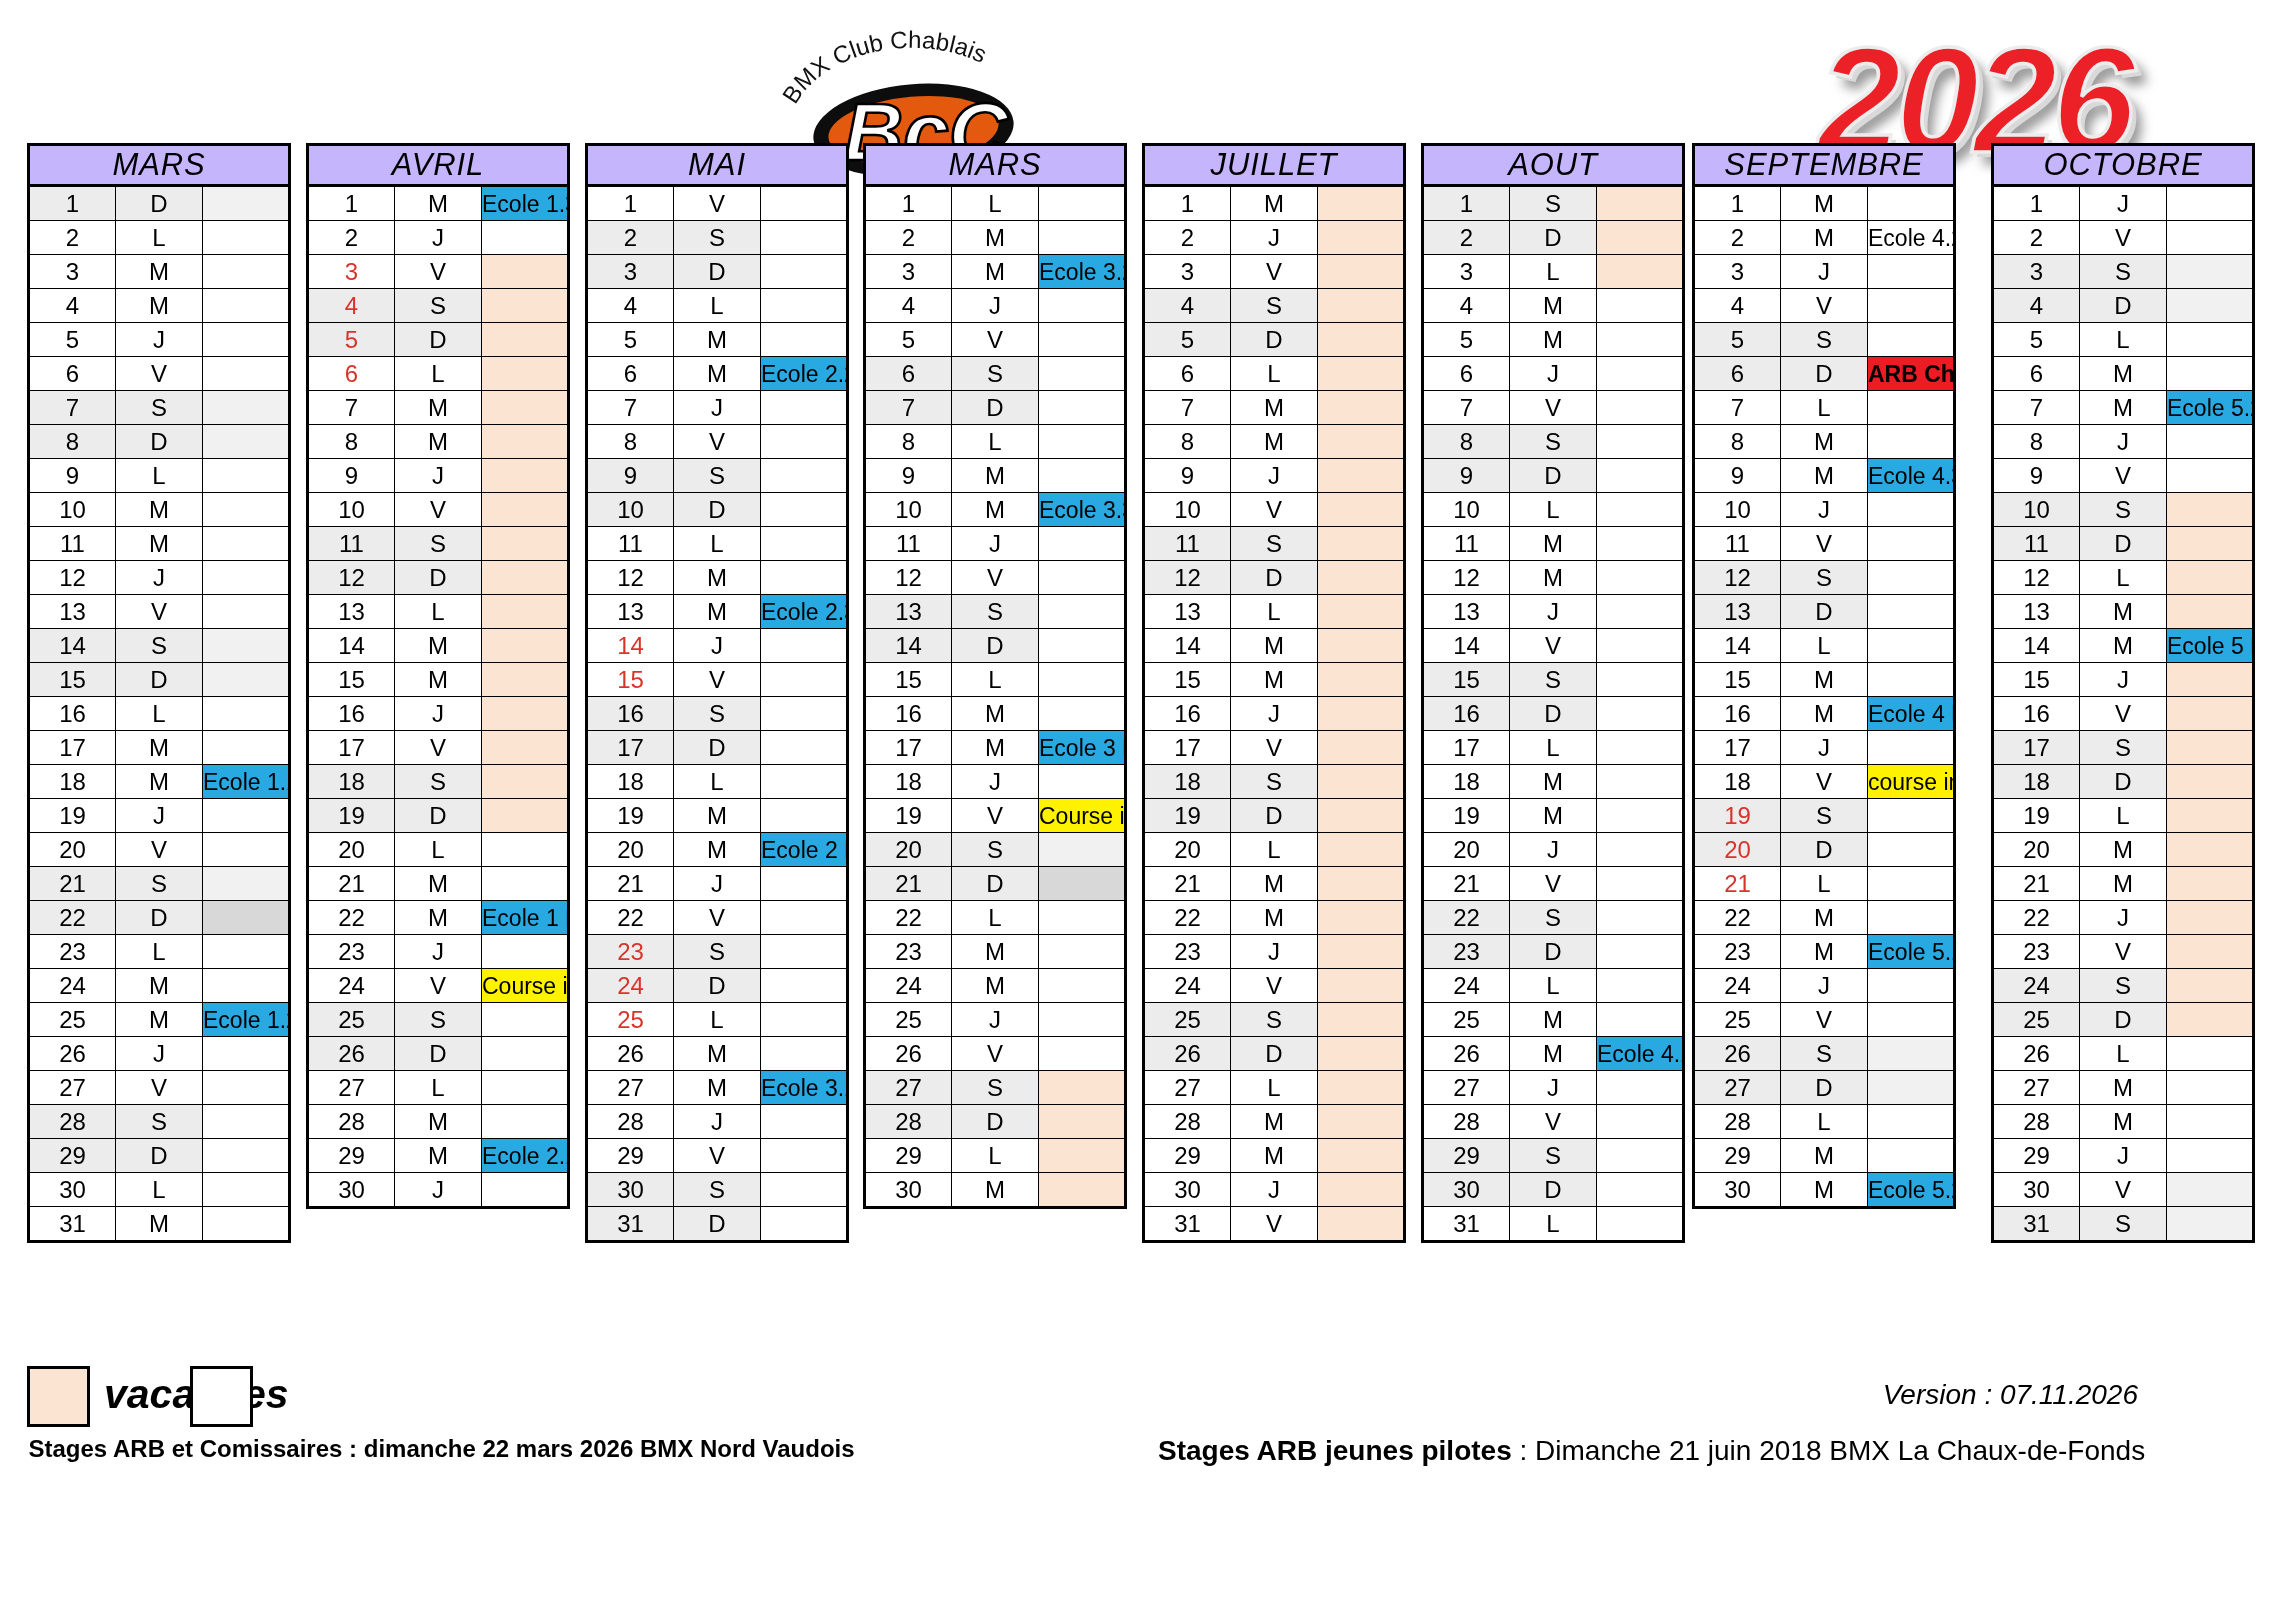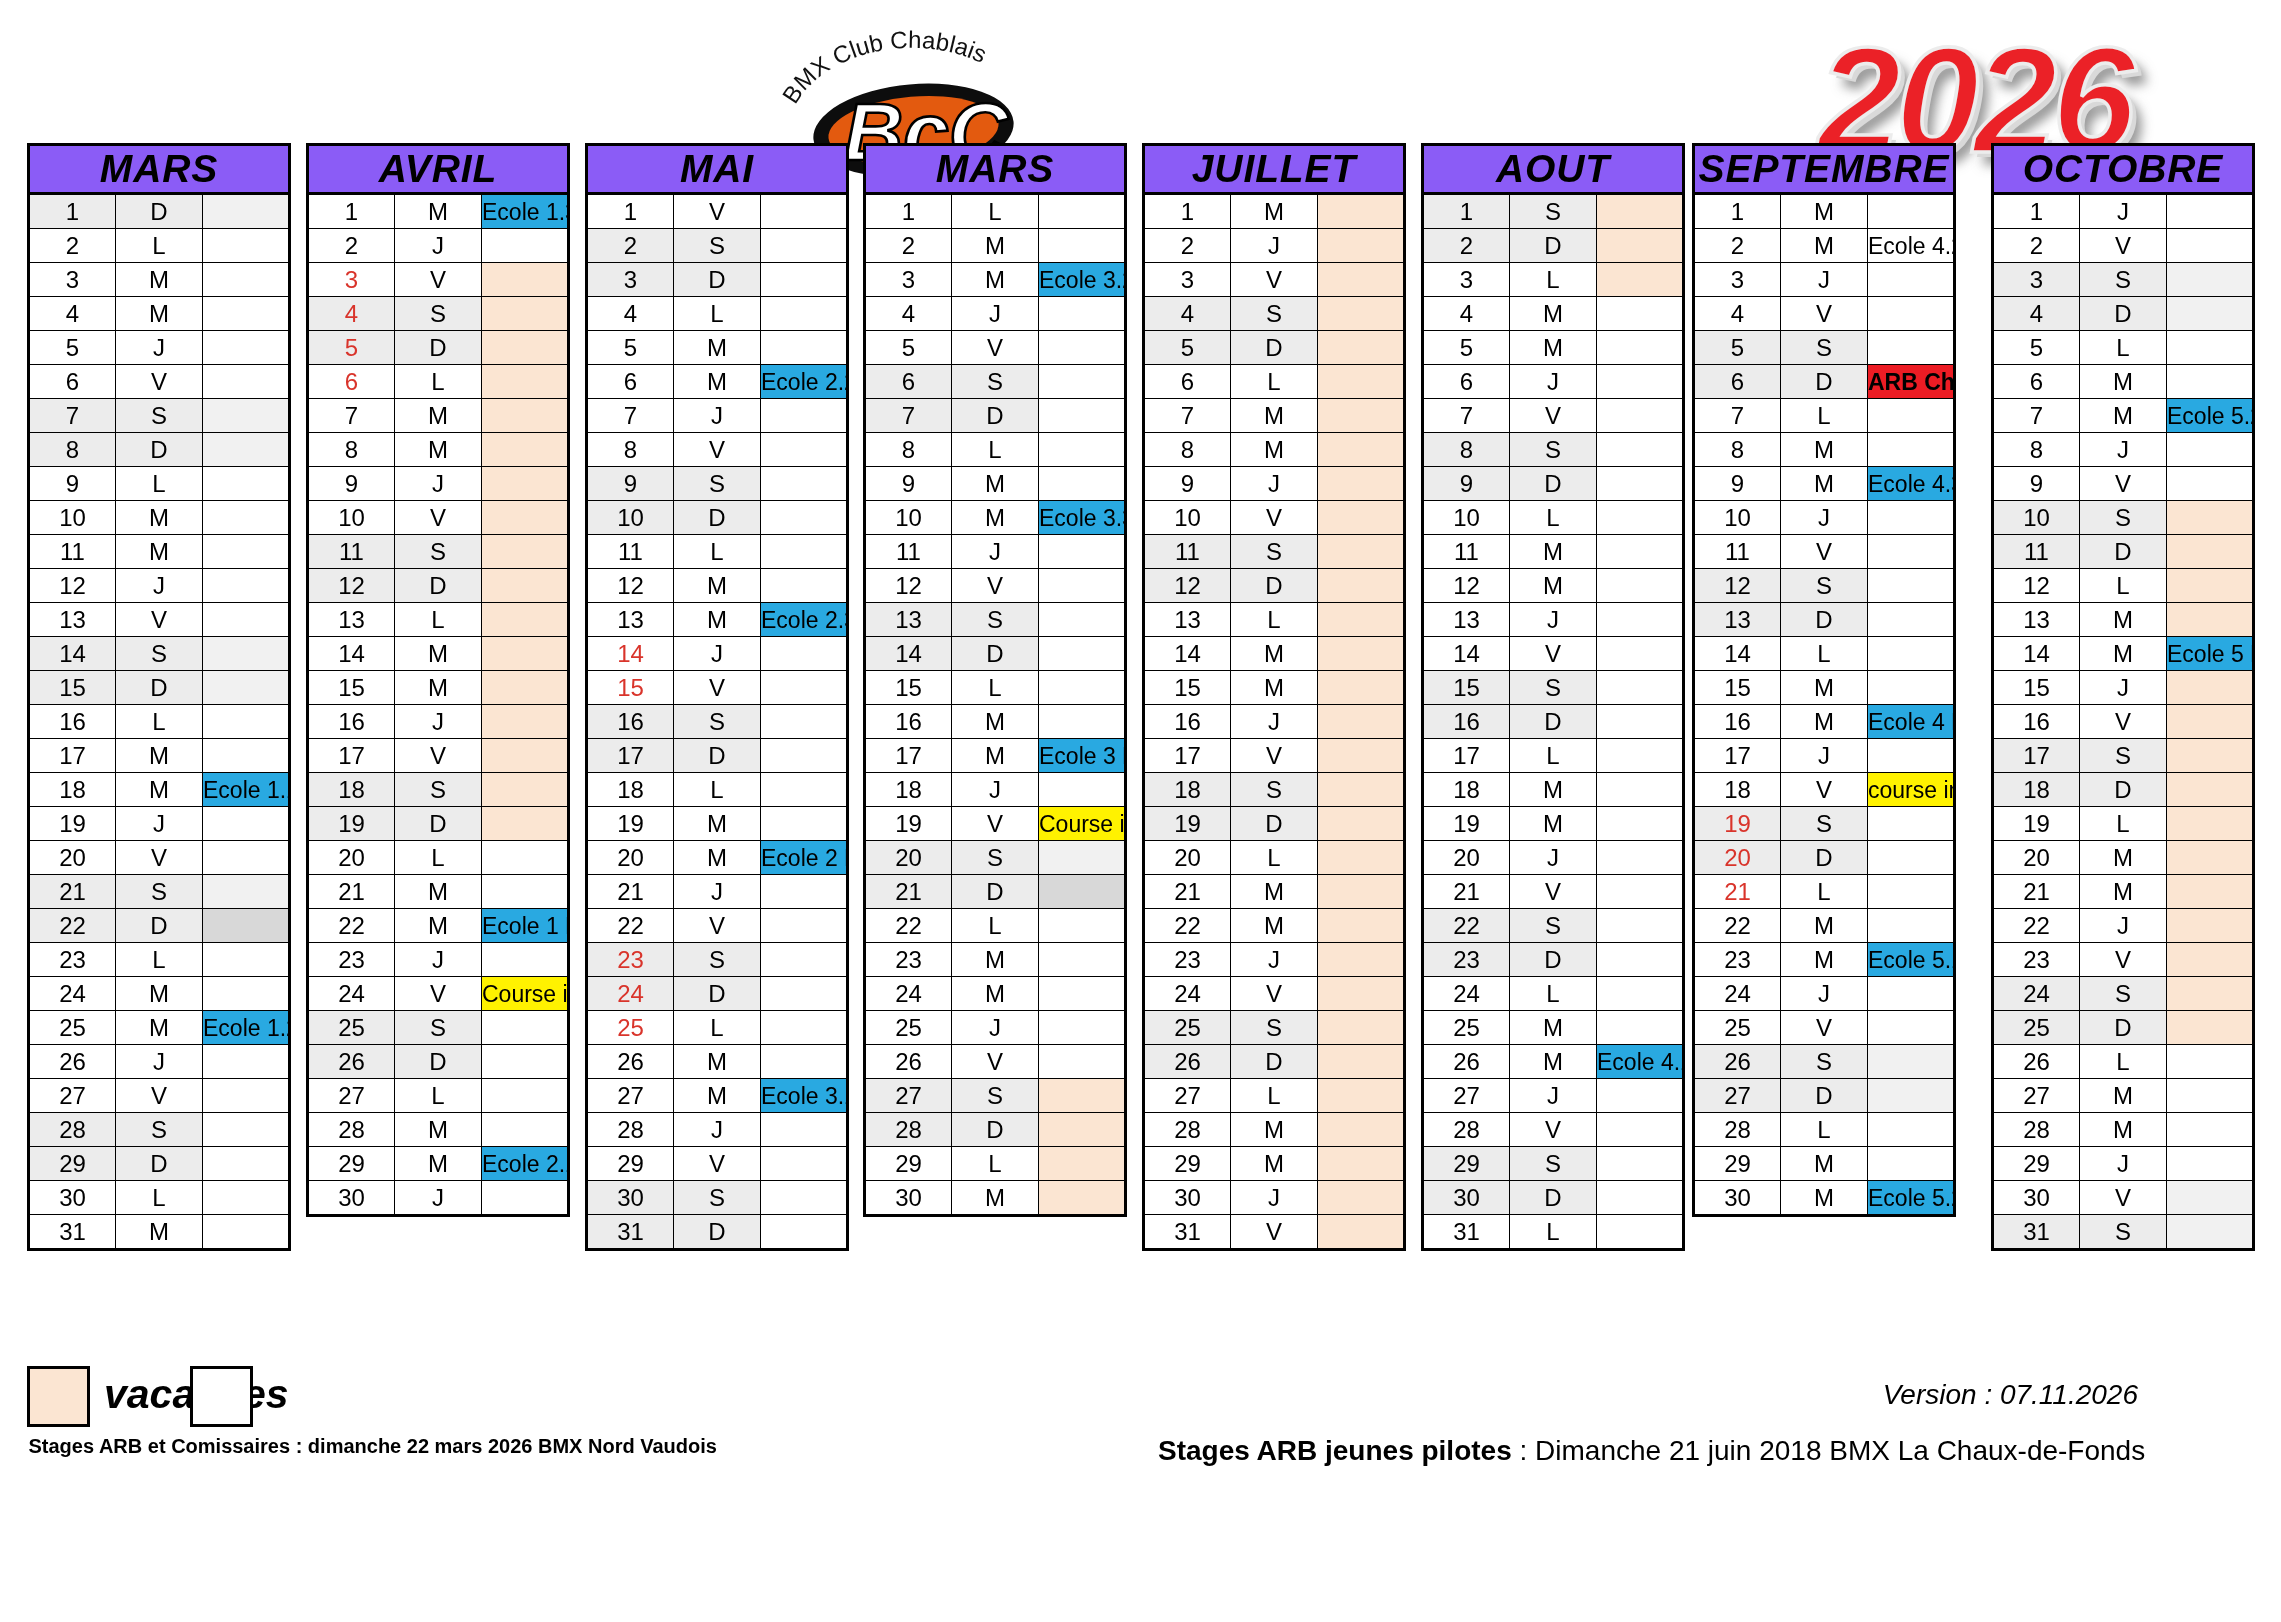--- a/index.html
+++ b/index.html
@@ -14,38 +14,38 @@
     font-size:150px;line-height:1;font-weight:bold;font-style:italic;
     color:#EB2127;letter-spacing:-5.3px;
     -webkit-text-stroke:3.6px #ececec;
     text-shadow:5.3px 5.3px 0 #d9d9d9, 10.7px 12.5px 10.7px rgba(70,70,70,.55);
   }
   
   .month-col{position:absolute;top:143px;width:264px;}
   .month-table{border-collapse:collapse;width:264px;table-layout:fixed;
     border:3.6px solid #000;}
   .month-table th{
-    background:#8b5cf6;border:3.6px solid #000;height:36px;
-    font-size:39px;font-weight:bold;font-style:italic;letter-spacing:0.9px;
+    background:#c4b5fd;border:3.6px solid #000;height:36px;
+    font-size:31px;font-weight:normal;font-style:italic;letter-spacing:0.9px;
     font-family:"Liberation Sans",sans-serif;
   }
   .month-table td{border:1.8px solid #000;height:33px;padding:0;overflow:hidden;}
   td.num{width:45px;text-align:center;font-size:24px;}
   td.dow{width:34px;text-align:center;font-size:24px;}
   td.evt{text-align:center;font-size:23px;white-space:nowrap;}
   td.we{background:#ECECEC;}
   td.rednum{color:#D9342B;}
   .evlabel{display:block;line-height:32px;}
   
   #legend{position:absolute;left:27px;top:1366px;height:59px;}
   #legend .swatch{position:absolute;top:0;width:57px;height:55px;border:3.6px solid #000;}
   #sw-vac{left:0;}
   #sw-white{left:163px;background:#fff;}
   #legend-label{position:absolute;left:77px;top:5.3px;font-size:41px;font-weight:bold;font-style:italic;}
-  #note-left{position:absolute;left:28.5px;top:1435px;font-size:20px;font-weight:bold;}
+  #note-left{position:absolute;left:28.5px;top:1435px;font-size:24px;font-weight:bold;}
   #note-right{position:absolute;left:1158px;top:1435px;font-size:28px;}
   #note-right b{font-weight:bold;}
   #version{position:absolute;left:1782px;top:1379px;width:356px;text-align:right;
     font-size:28px;font-style:italic;}
 </style>
 </head>
 <body>
 
 <div id="calendar">
 

